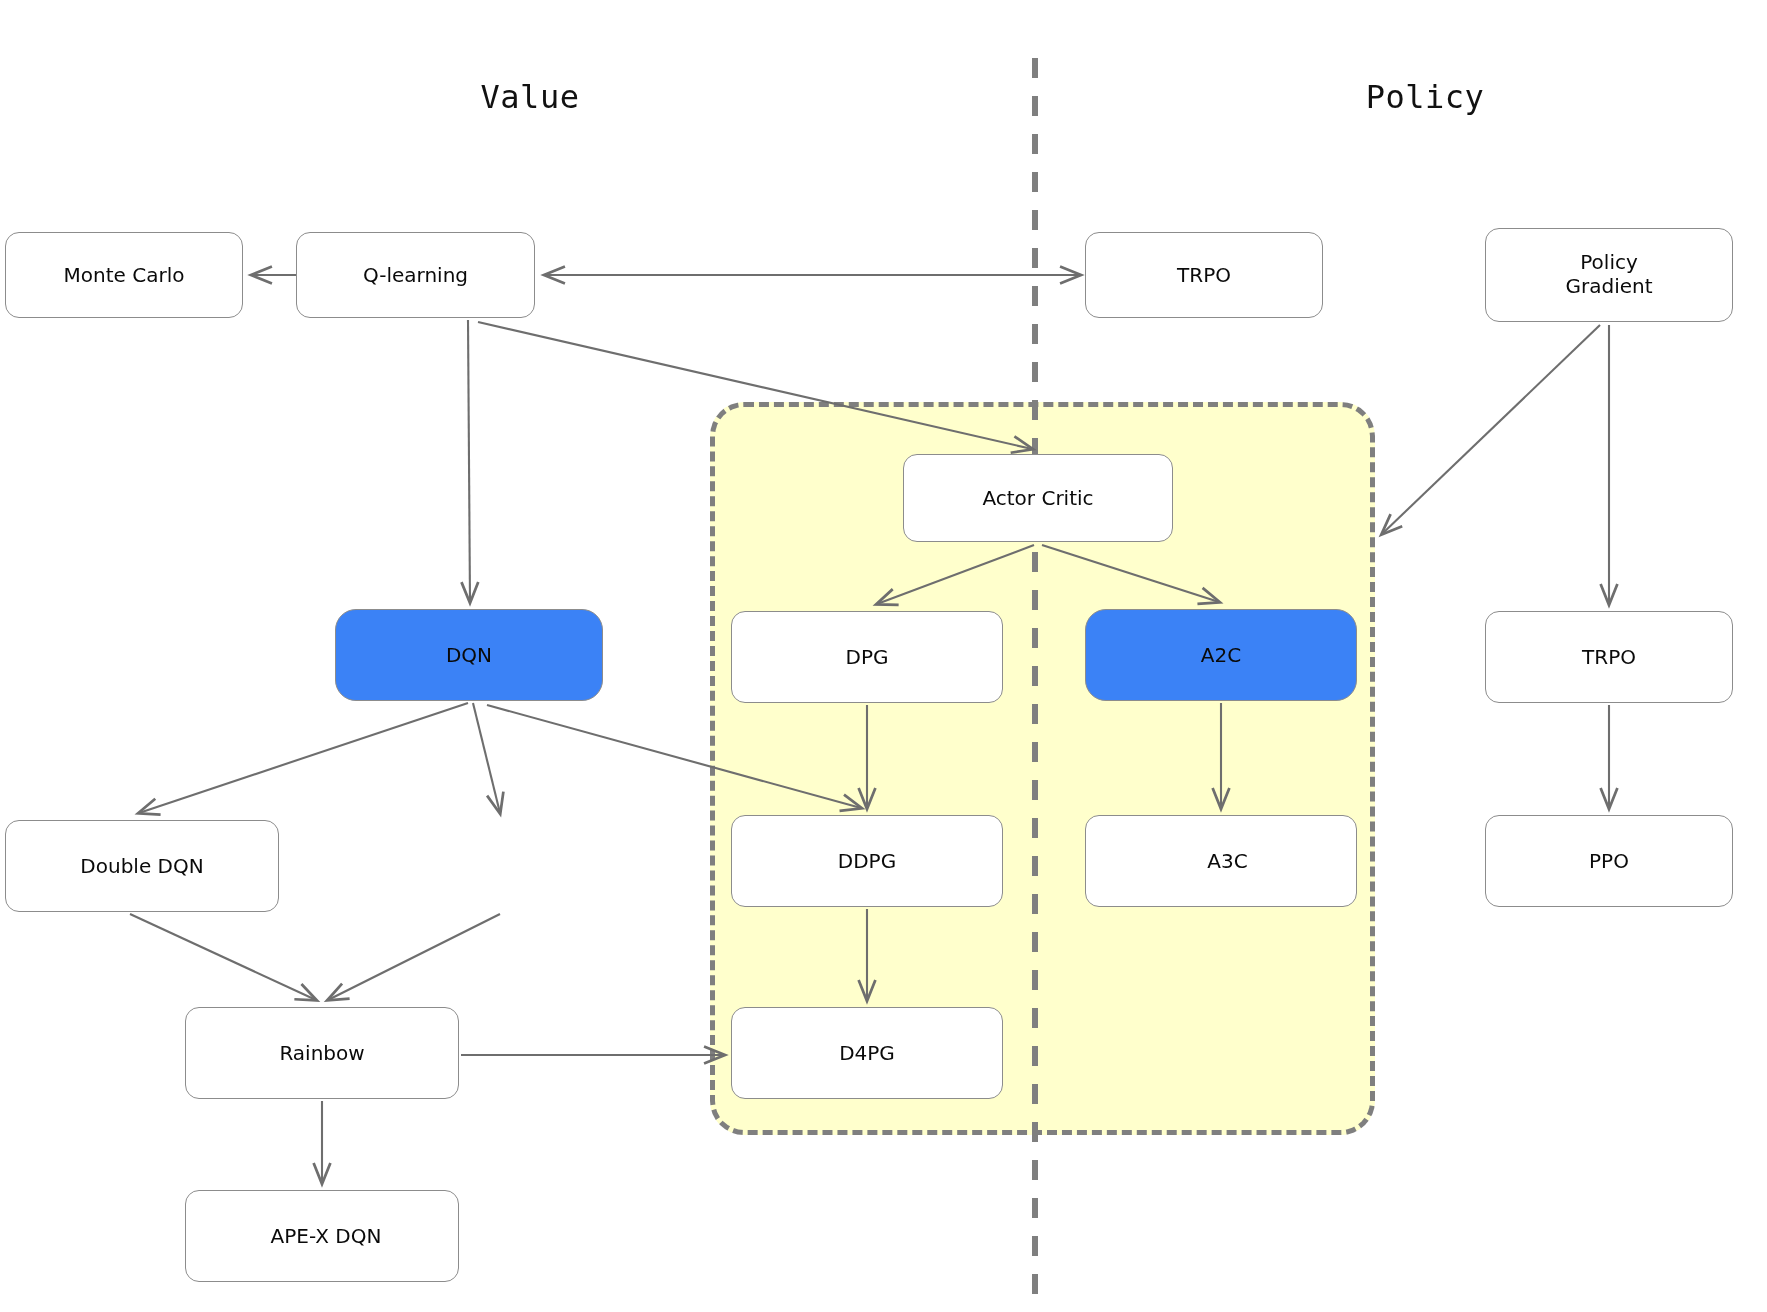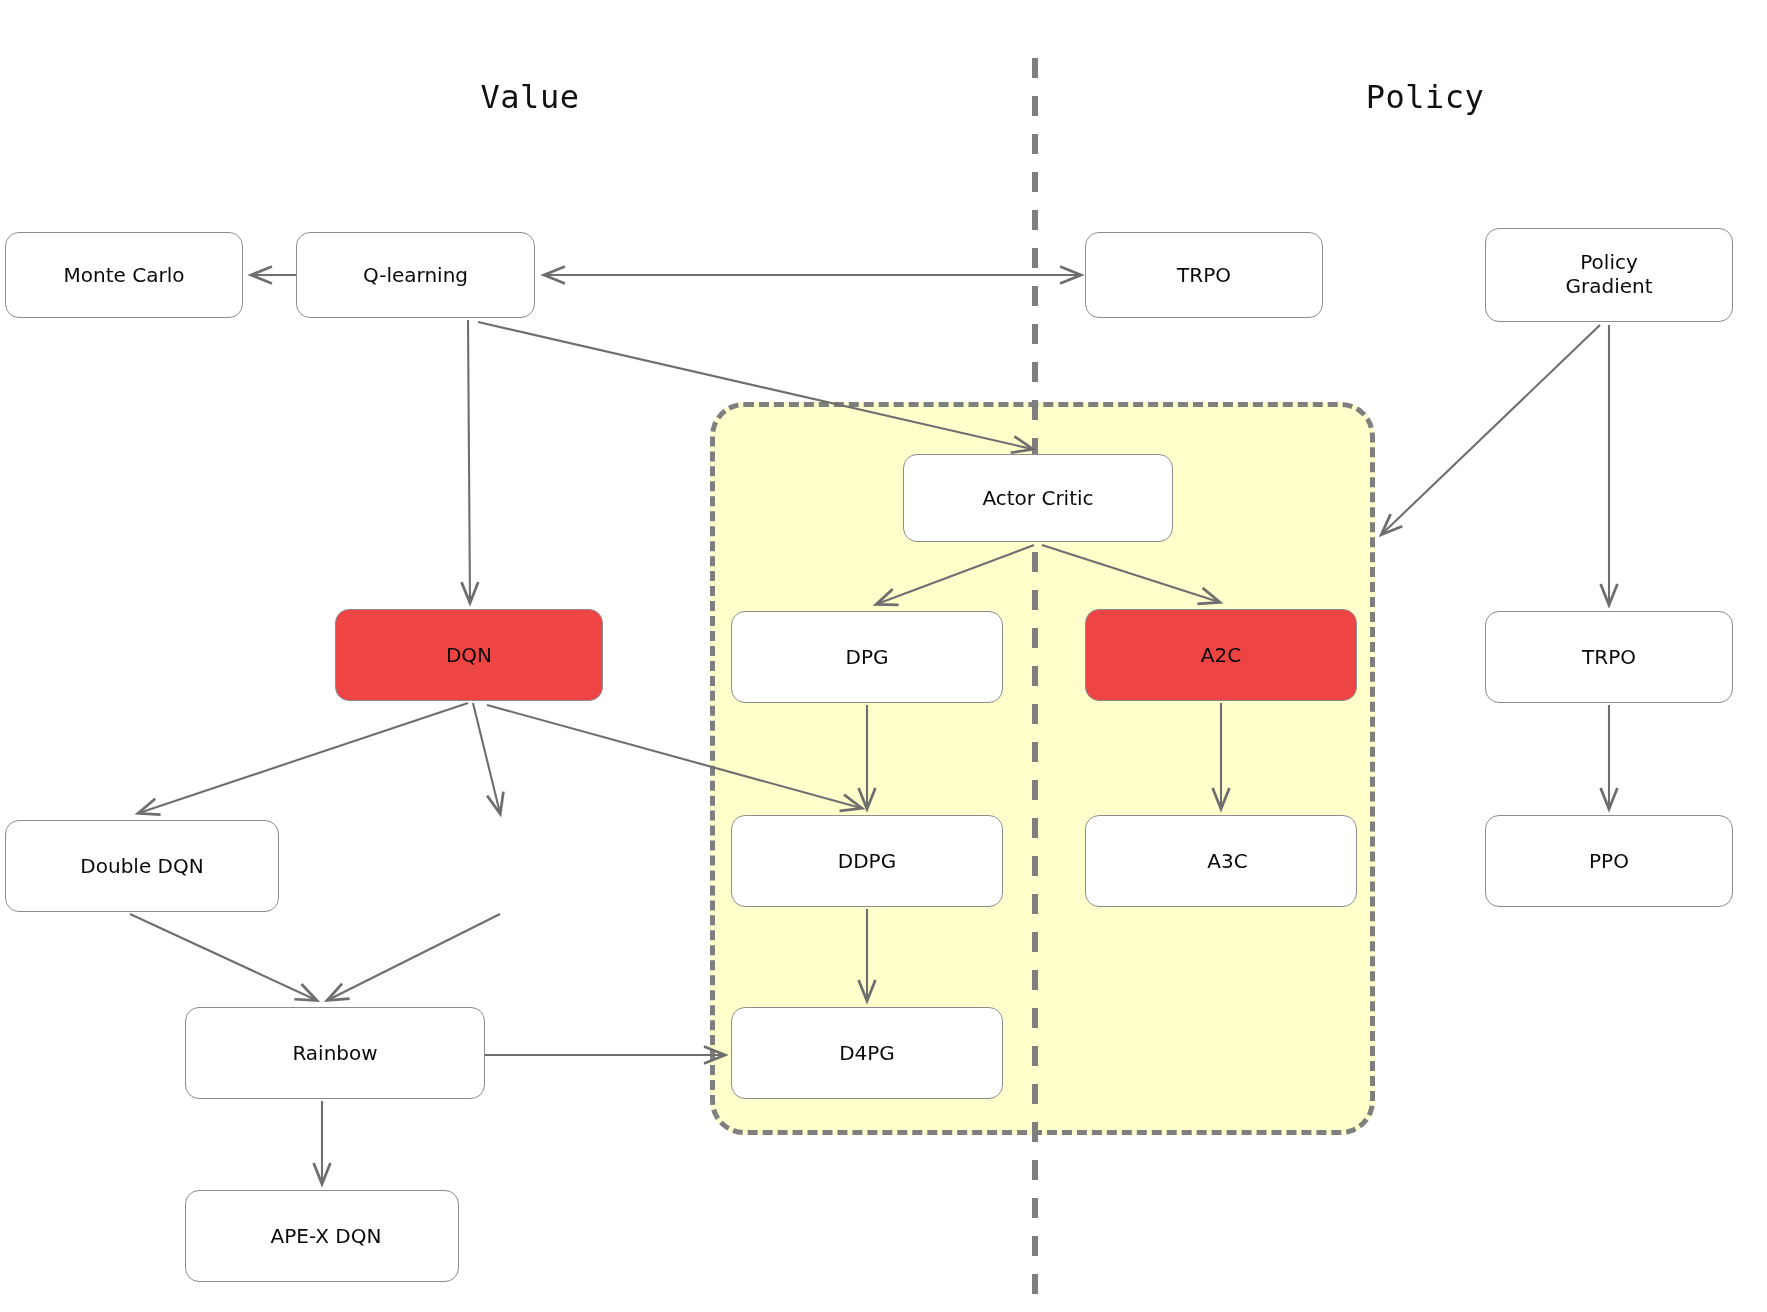--- a/index.html
+++ b/index.html
@@ -40,21 +40,22 @@
     display: flex;
     align-items: center;
     justify-content: center;
     text-align: center;
     font-size: 20px;
     color: #0a0a0a;
     line-height: 1.15;
     font-family: "DejaVu Sans", sans-serif;
   }
   .node.accent {
-    background: #ef4444;
+    background: #3b82f6;
+    border-radius: 21px;
   }
   .node.two-line {
     line-height: 1.18;
   }
   .group-box {
     position: absolute;
     box-sizing: border-box;
     border: 5px dashed #7f7f7f;
     border-radius: 34px;
     background: #ffffcc;
@@ -126,19 +127,19 @@
 
   <div class="node" style="left:5px; top:820px; width:274px; height:92px;">Double DQN</div>
 
 
   <div class="node" style="left:731px; top:815px; width:272px; height:92px;">DDPG</div>
 
   <div class="node" style="left:1085px; top:815px; width:272px; height:92px;padding-left:13px;">A3C</div>
 
   <div class="node" style="left:1485px; top:815px; width:248px; height:92px;">PPO</div>
 
-  <div class="node" style="left:185px; top:1007px; width:300px; height:92px;">Rainbow</div>
+  <div class="node" style="left:185px; top:1007px; width:274px; height:92px;">Rainbow</div>
 
   <div class="node" style="left:731px; top:1007px; width:272px; height:92px;">D4PG</div>
 
   <div class="node" style="left:185px; top:1190px; width:274px; height:92px;padding-left:8px;">APE-X DQN</div>
 
 </div>
 
 </body></html>

